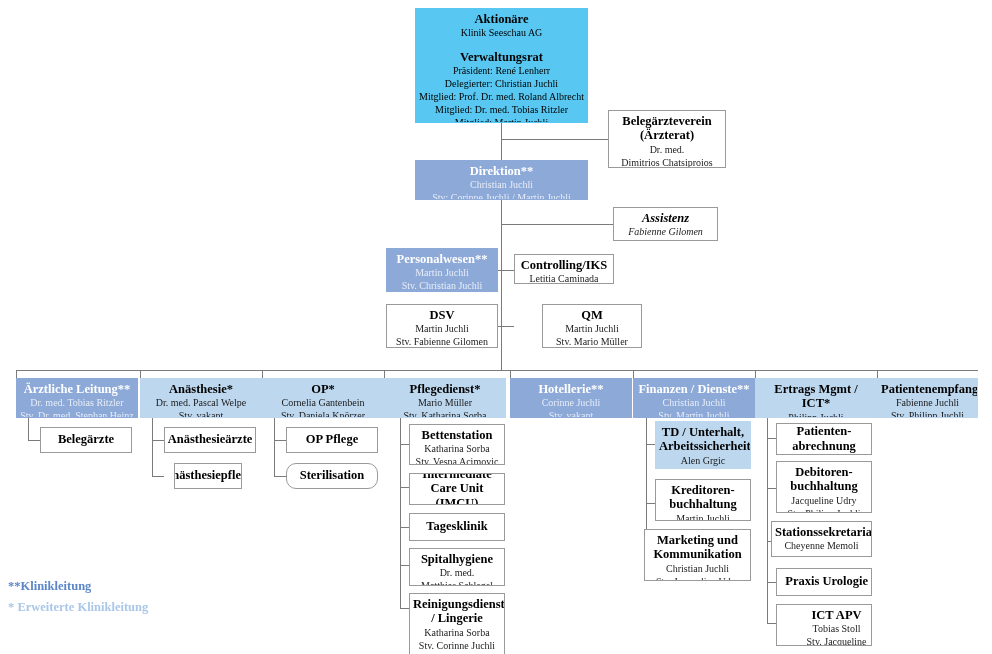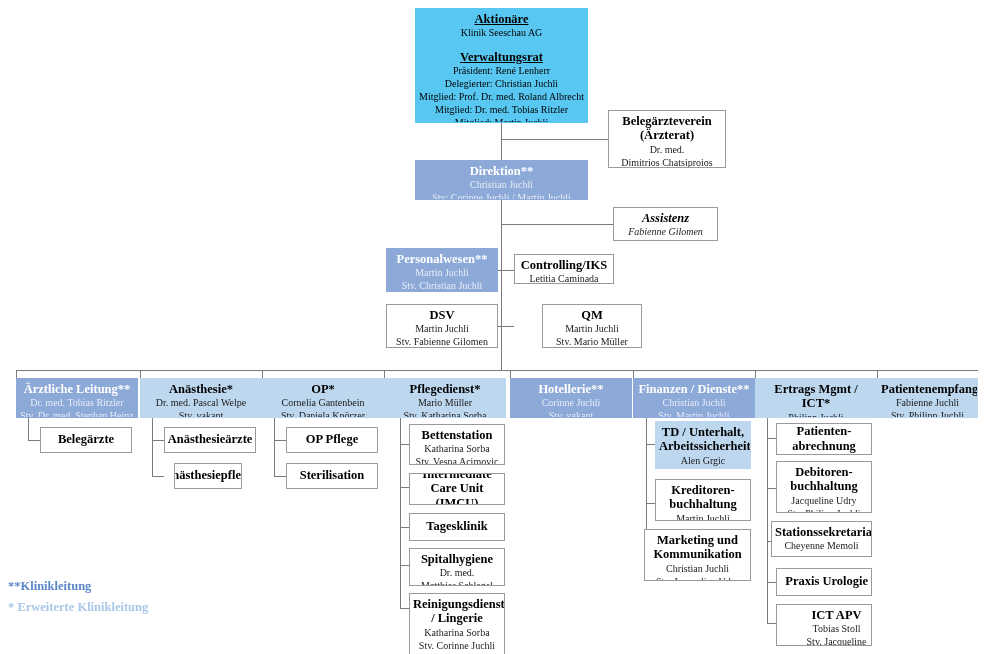--- a/index.html
+++ b/index.html
@@ -34,21 +34,21 @@
   }
   .node .sub {
     font-size: 10px;
     color: #222222;
     display: block;
     line-height: 1.18;
     margin-top: 1px;
   }
   
   .cyan      { background: #58c8f2; border-color: #58c8f2; }
-  .cyan .ttl { color: #000; text-decoration: underline; }
+  .cyan .ttl { color: #000; }
   .cyan .sub { color: #000; }
 
   .blue      { background: #8da9d8; border-color: #8da9d8; }
   .blue .ttl { color: #ffffff; }
   .blue .sub { color: #e7edf8; }
 
   .lblue      { background: #bdd7ee; border-color: #bdd7ee; }
   .lblue .ttl { color: #000000; }
   .lblue .sub { color: #1a1a1a; }
 
@@ -179,21 +179,21 @@
     <span class="ttl">OP*</span>
     <span class="sub">Cornelia Gantenbein</span>
     <span class="sub">Stv. Daniela Knörzer</span>
   </div>
   <div class="ln lnv" style="left:274px; top:418px; height:58px;"></div>
   <div class="ln lnh" style="left:274px; top:440px; width:12px;"></div>
   <div class="ln lnh" style="left:274px; top:476px; width:12px;"></div>
   <div class="node white" style="left:286px; top:427px; width:92px; height:26px; display:flex; align-items:center; justify-content:center;">
     <span class="ttl">OP Pflege</span>
   </div>
-  <div class="node white" style="left:286px; top:463px; width:92px; height:26px; display:flex; align-items:center; justify-content:center;">
+  <div class="node white" style="left:286px; top:463px; width:92px; height:26px; display:flex; align-items:center; justify-content:center;border-radius:10px;">
     <span class="ttl">Sterilisation</span>
   </div>
 
   <div class="node lblue" style="left:384px; top:378px; width:122px; height:40px;">
     <span class="ttl">Pflegedienst*</span>
     <span class="sub">Mario Müller</span>
     <span class="sub">Stv. Katharina Sorba</span>
   </div>
   <div class="ln lnv" style="left:400px; top:418px; height:190px;"></div>
   <div class="ln lnh" style="left:400px; top:444px; width:9px;"></div>

